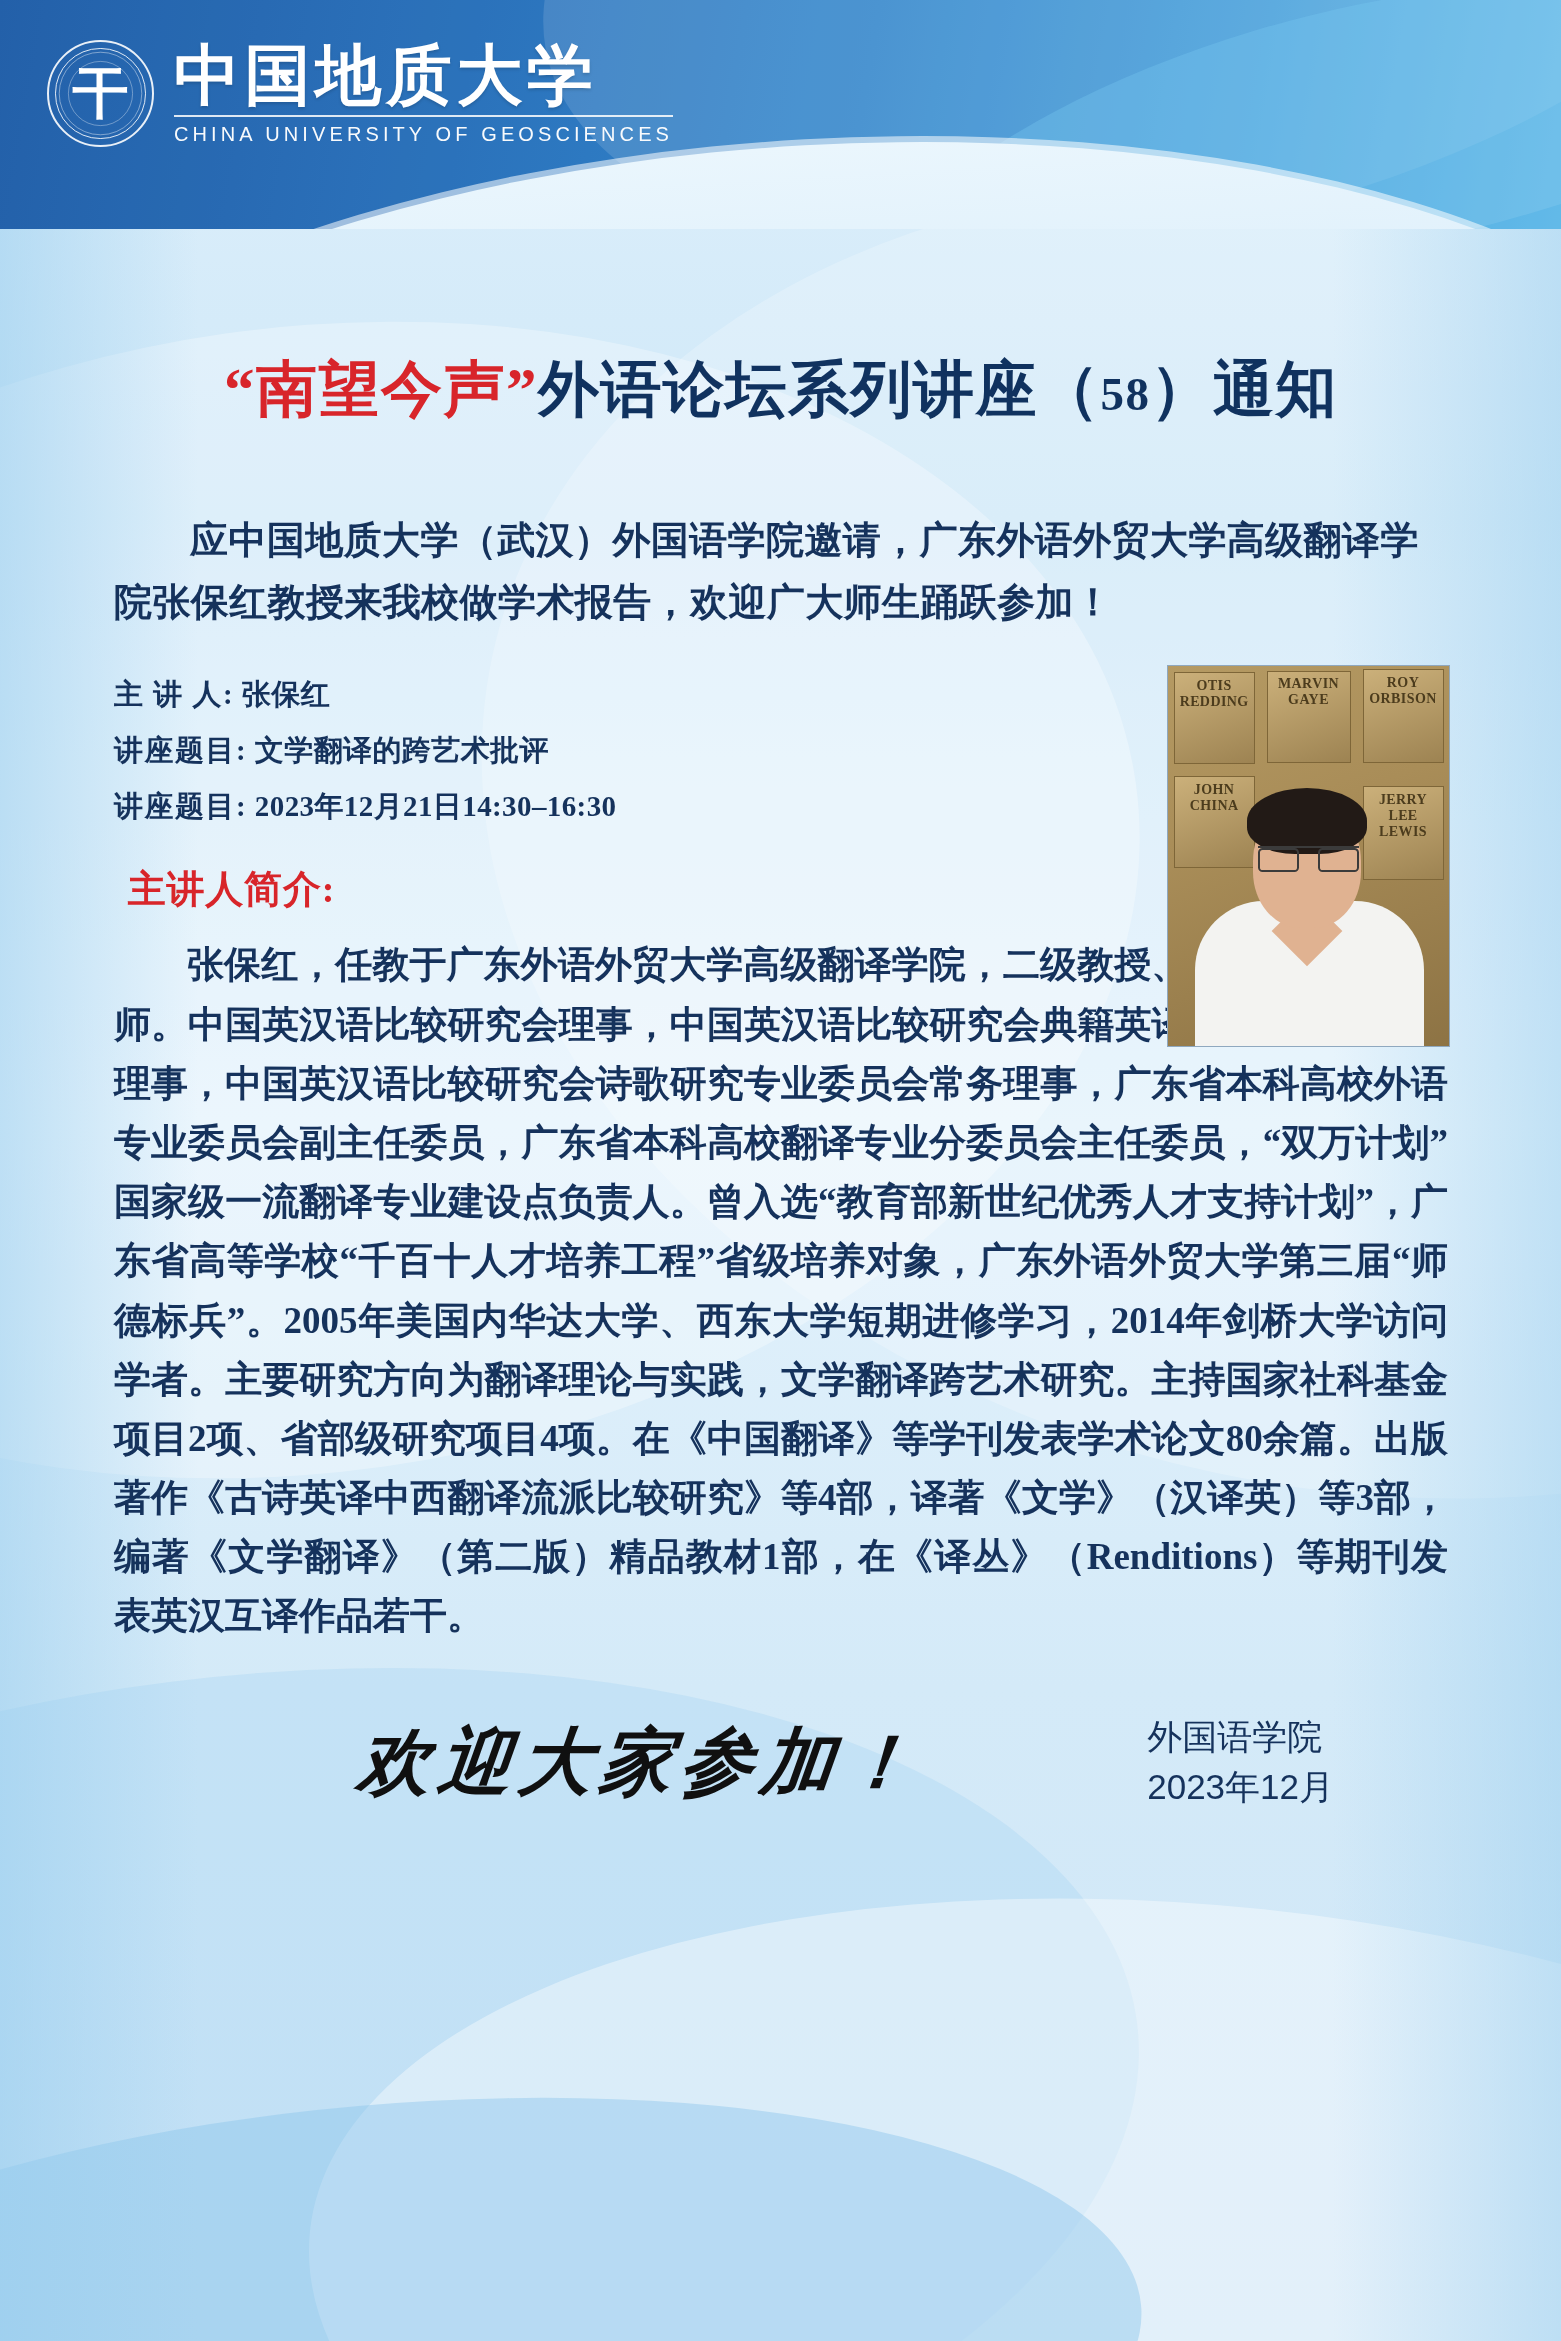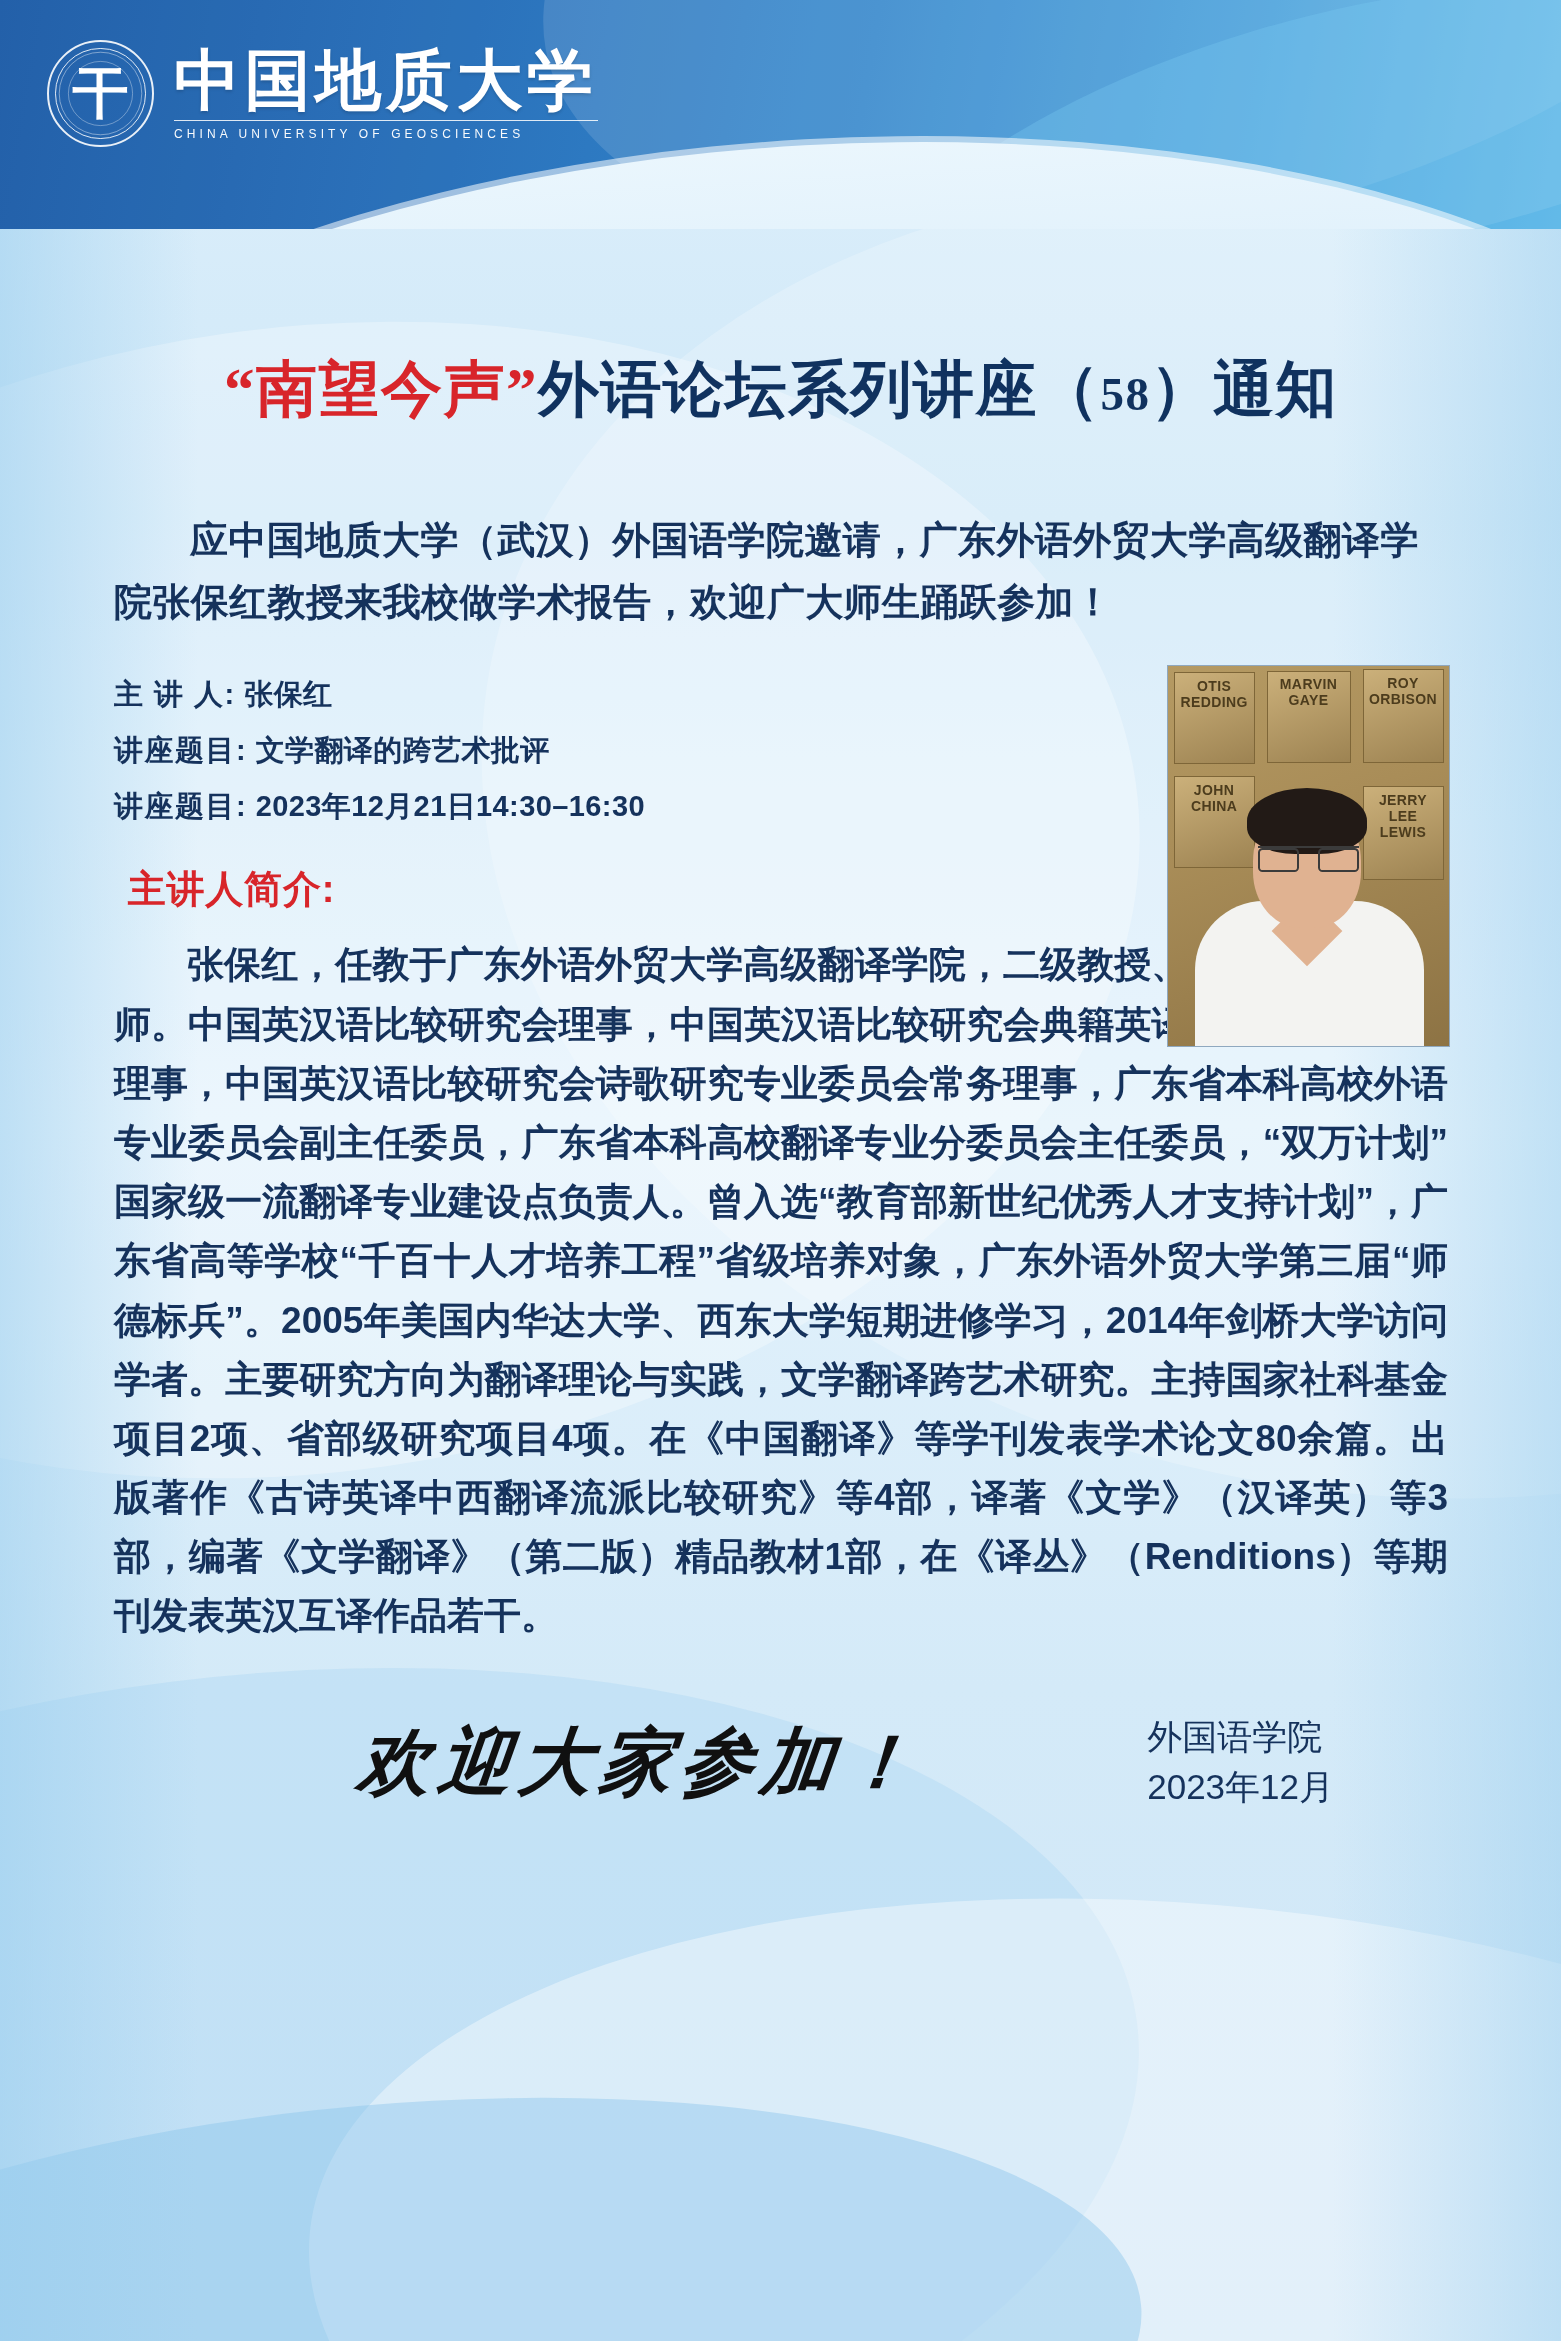--- a/index.html
+++ b/index.html
@@ -114,21 +114,21 @@
   }
   .logo-cn {
     font-size: 66px;
     font-weight: bold;
     letter-spacing: 4.6px;
     line-height: 1.05;
     font-family: Liberation Serif, serif;
     text-shadow: 0 1.5px 3.1px rgba(0,0,0,0.15);
   }
   .logo-en {
-    font-size: 12px;
+    font-size: 20px;
     letter-spacing: 4.1px;
     margin-top: 6.1px;
     opacity: 0.97;
   }
   .logo-rule {
     height: 1.5px;
     background: rgba(255,255,255,0.85);
     margin: 4.6px 0 5.3px 0;
     width: 100%;
   }
@@ -198,21 +198,21 @@
     color: #10325f;
     letter-spacing: 1.5px;
     white-space: nowrap;
   }
   .title .red { color: #d8252a; }
   .title .num { font-size: 47px; font-family: "Liberation Serif", serif; }
 
   .body-block {
     margin: 79px 114px 0 114px;
     color: #15325c;
-    font-family: Liberation Sans, sans-serif;
+    font-family: Liberation Serif, serif;
     font-weight: bold;
   }
   .intro-para {
     font-size: 38px;
     line-height: 1.62;
     text-indent: 76px;
     letter-spacing: 0.4px;
   }
 
   .meta {

